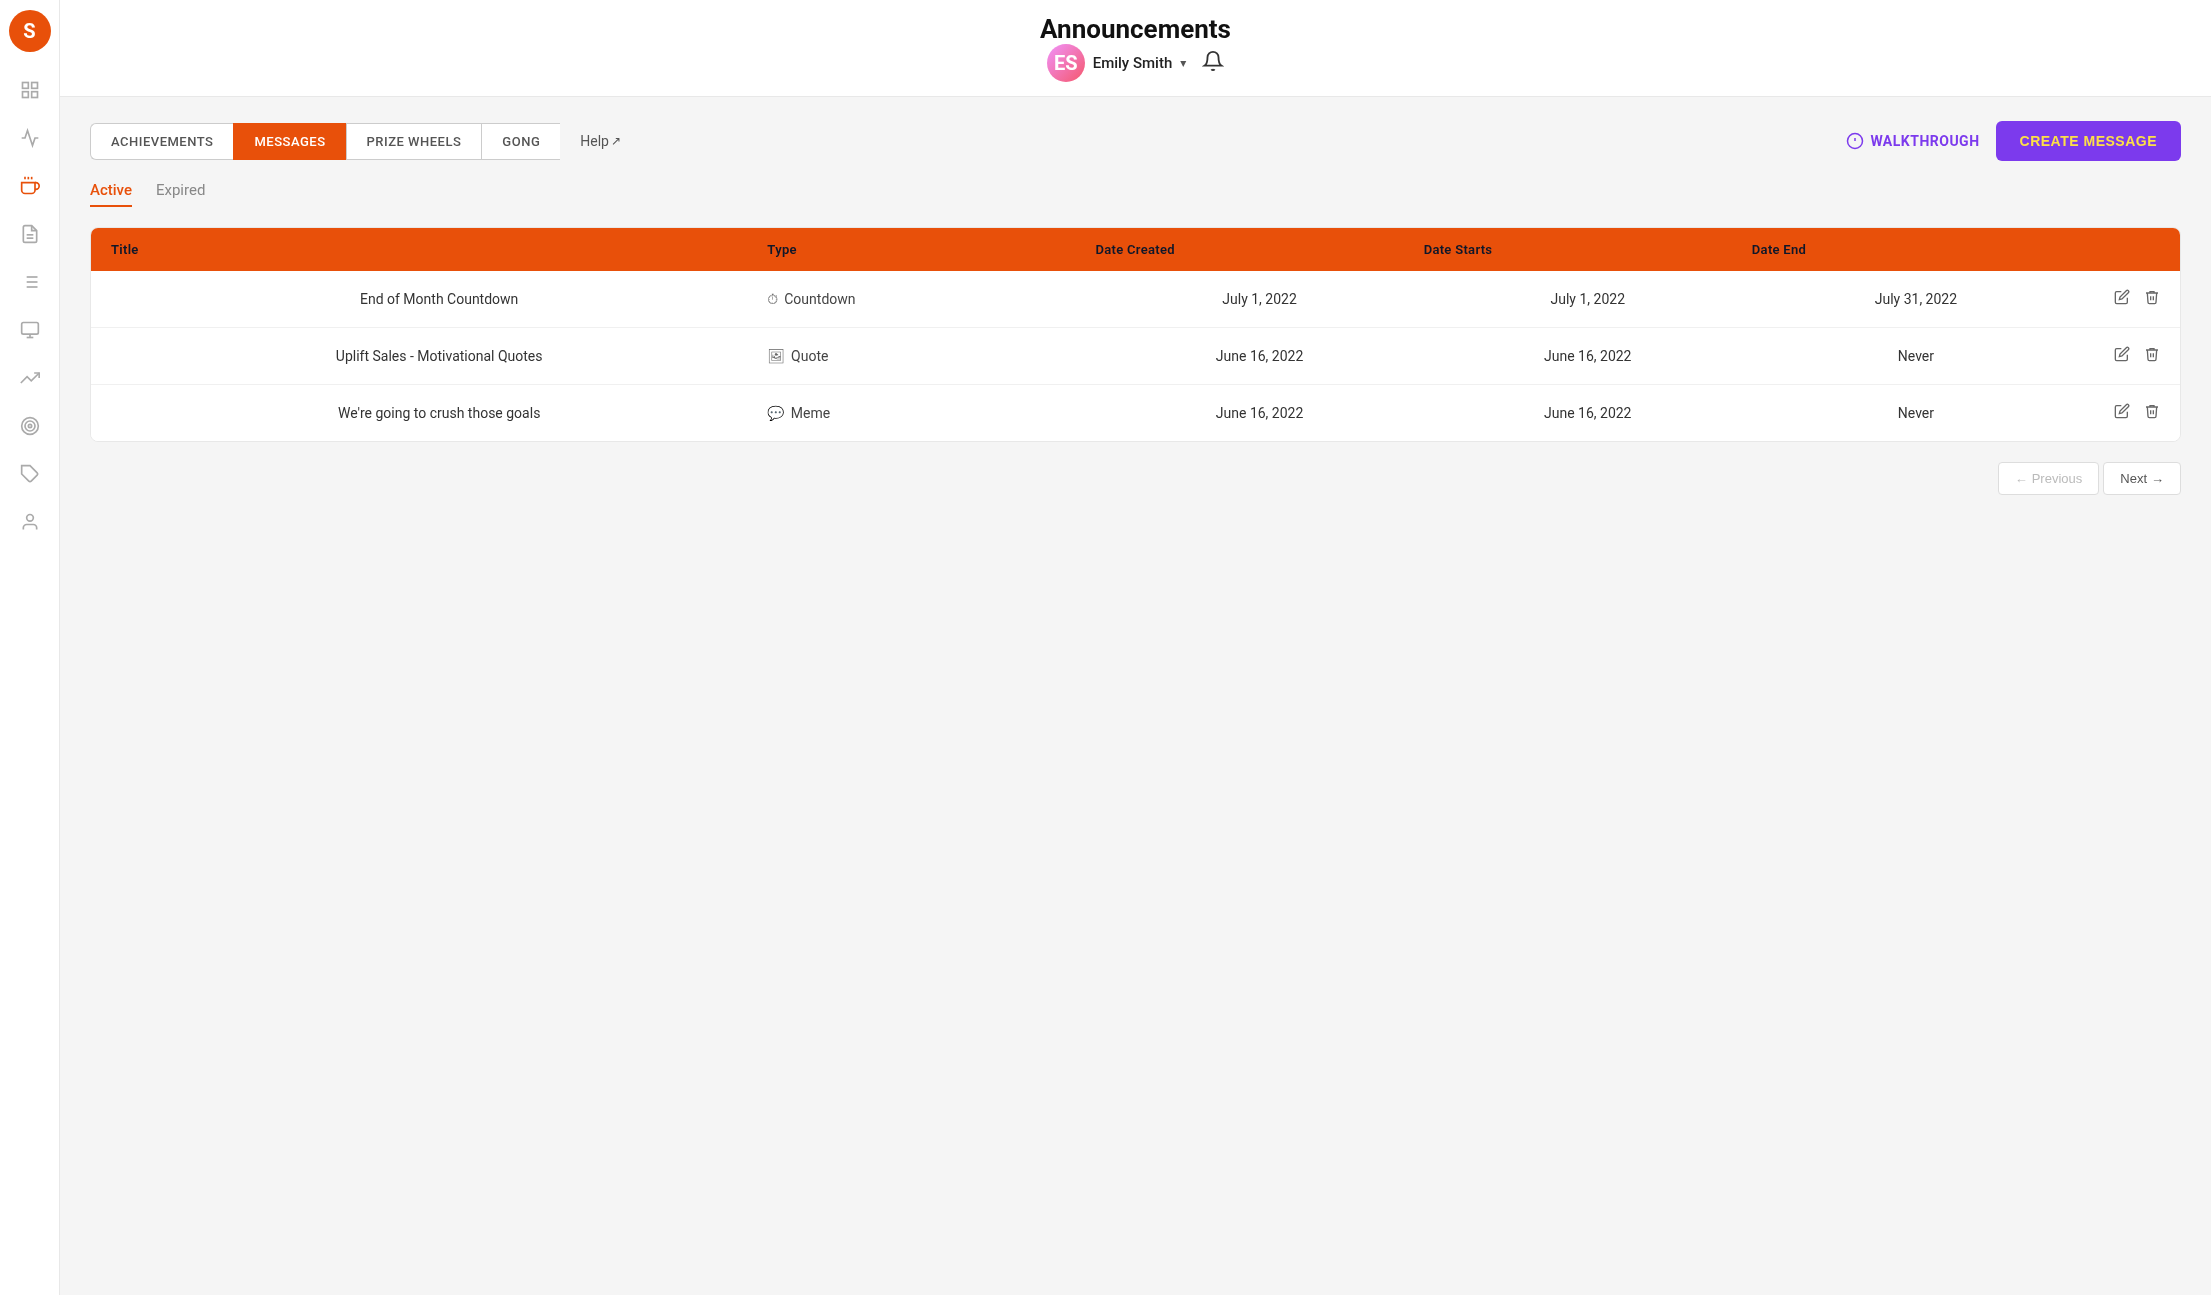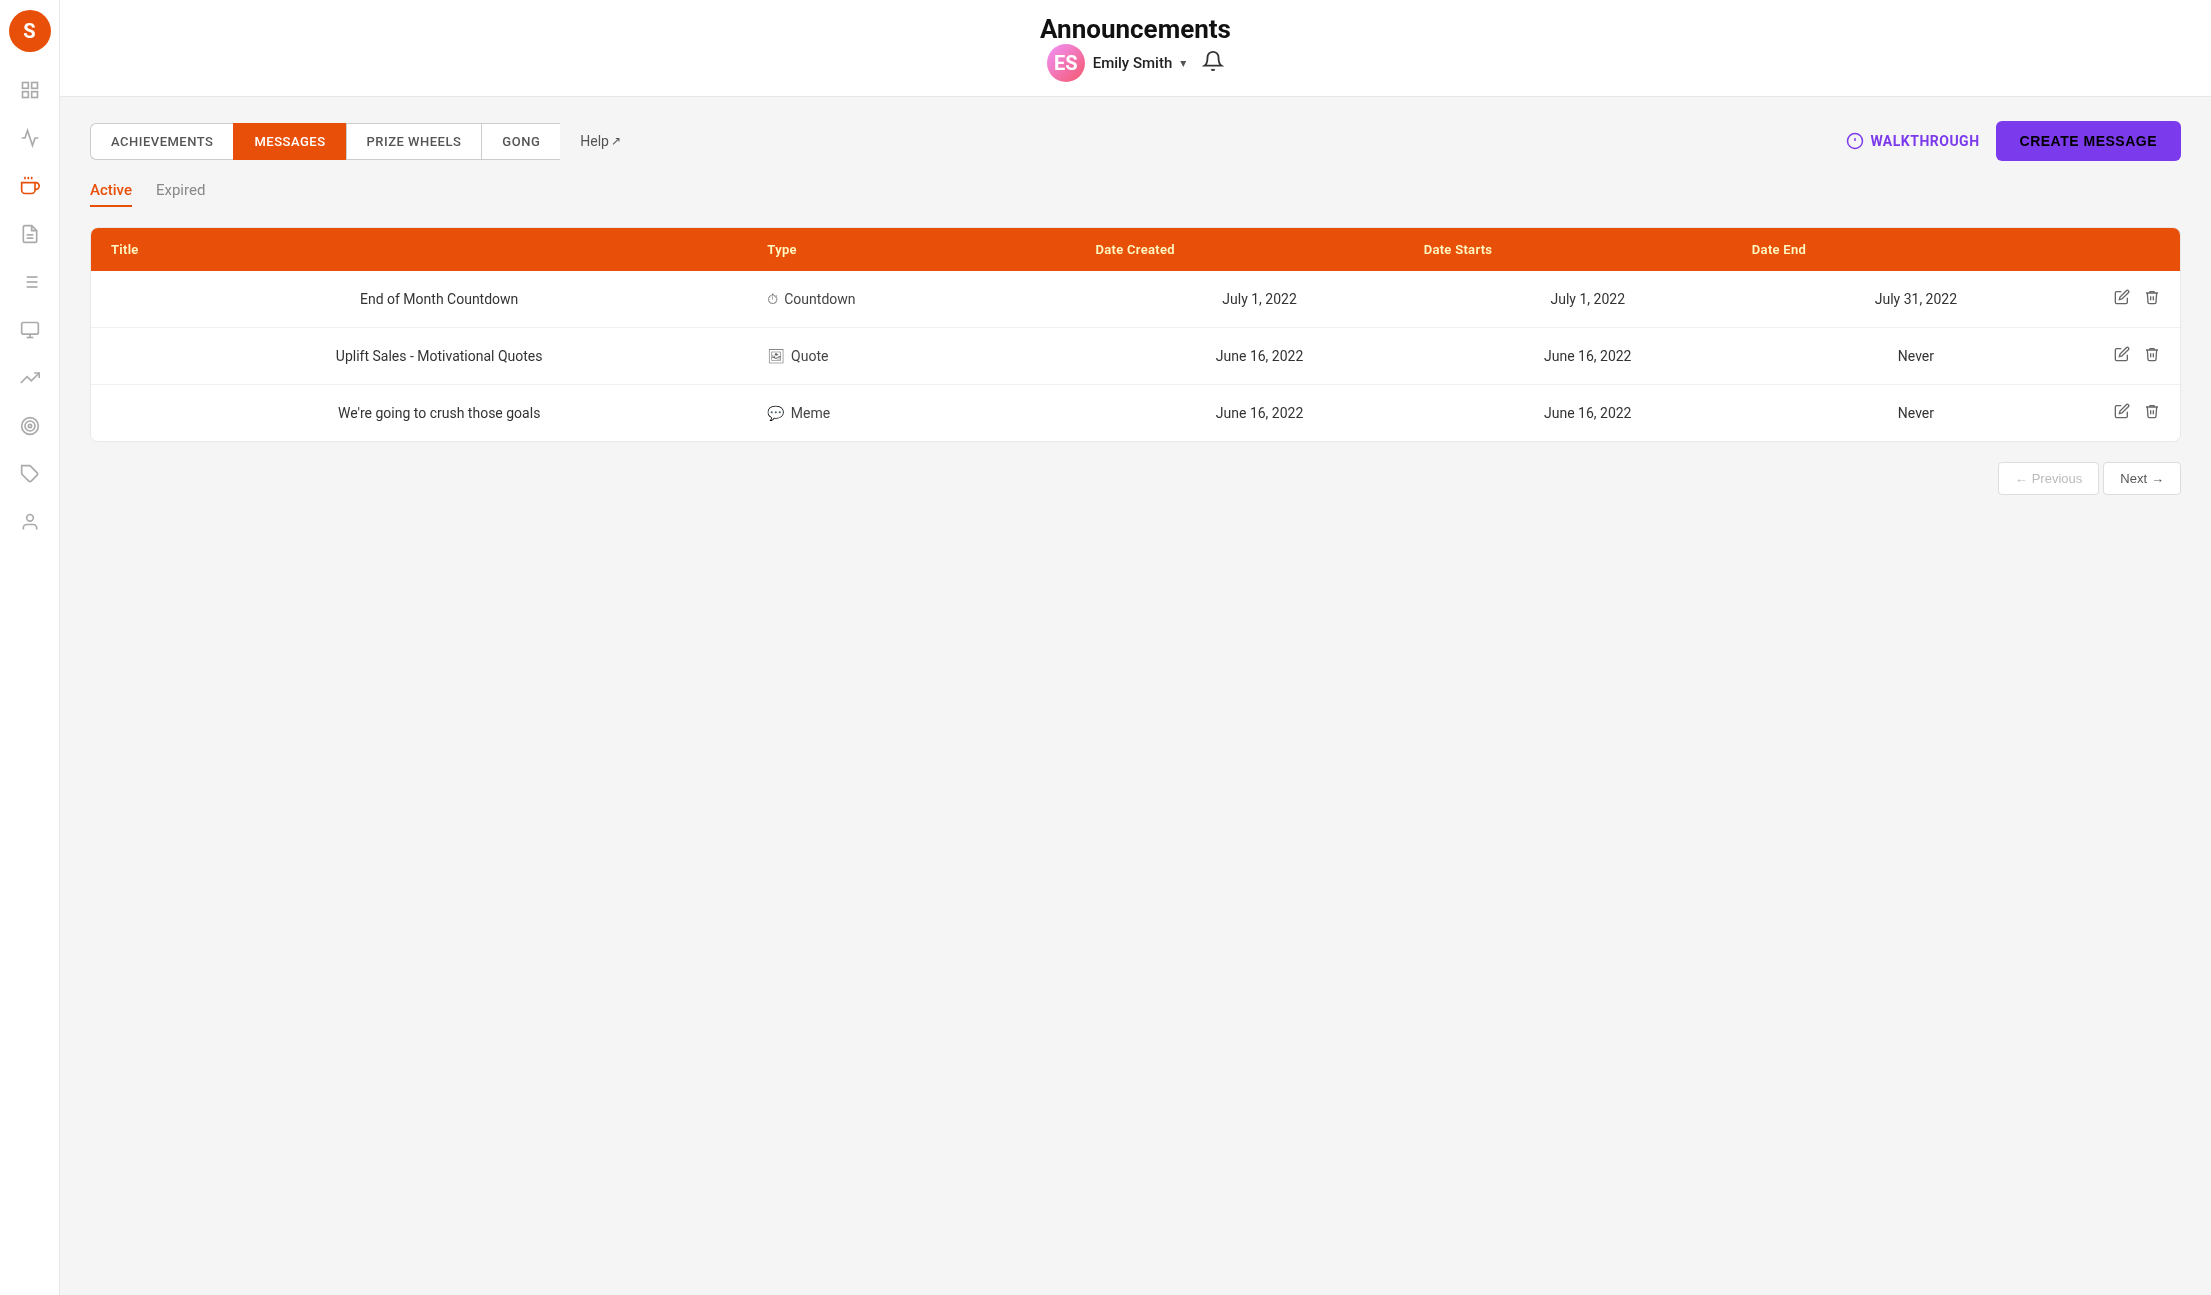--- a/index.html
+++ b/index.html
@@ -116,21 +116,21 @@
     }
     .tabs-right { display: flex; align-items: center; gap: 16px; }
     .walkthrough-btn {
       display: flex; align-items: center; gap: 6px;
       color: #7c3aed; font-weight: 700; font-size: 14px;
       cursor: pointer; letter-spacing: 0.5px;
       text-transform: uppercase;
     }
     .create-message-btn {
       background: #7c3aed;
-      color: #000000;
+      color: #fde047;
       border: none;
       padding: 12px 24px;
       border-radius: 6px;
       font-size: 14px;
       font-weight: 600;
       cursor: pointer;
       letter-spacing: 0.5px;
     }
 
     
@@ -167,21 +167,21 @@
     }
     .table-header {
       display: grid;
       grid-template-columns: 3fr 1.5fr 1.5fr 1.5fr 1.5fr 80px;
       background: #e8500a;
       padding: 14px 20px;
     }
     .table-header-cell {
       font-size: 13px;
       font-weight: 600;
-      color: #fef9c3;
+      color: #0f172a;
       letter-spacing: 0.3px;
     }
     .table-row {
       display: grid;
       grid-template-columns: 3fr 1.5fr 1.5fr 1.5fr 1.5fr 80px;
       padding: 18px 20px;
       border-bottom: 1px solid #f0f0f0;
       align-items: center;
       background: #fff;
     }

